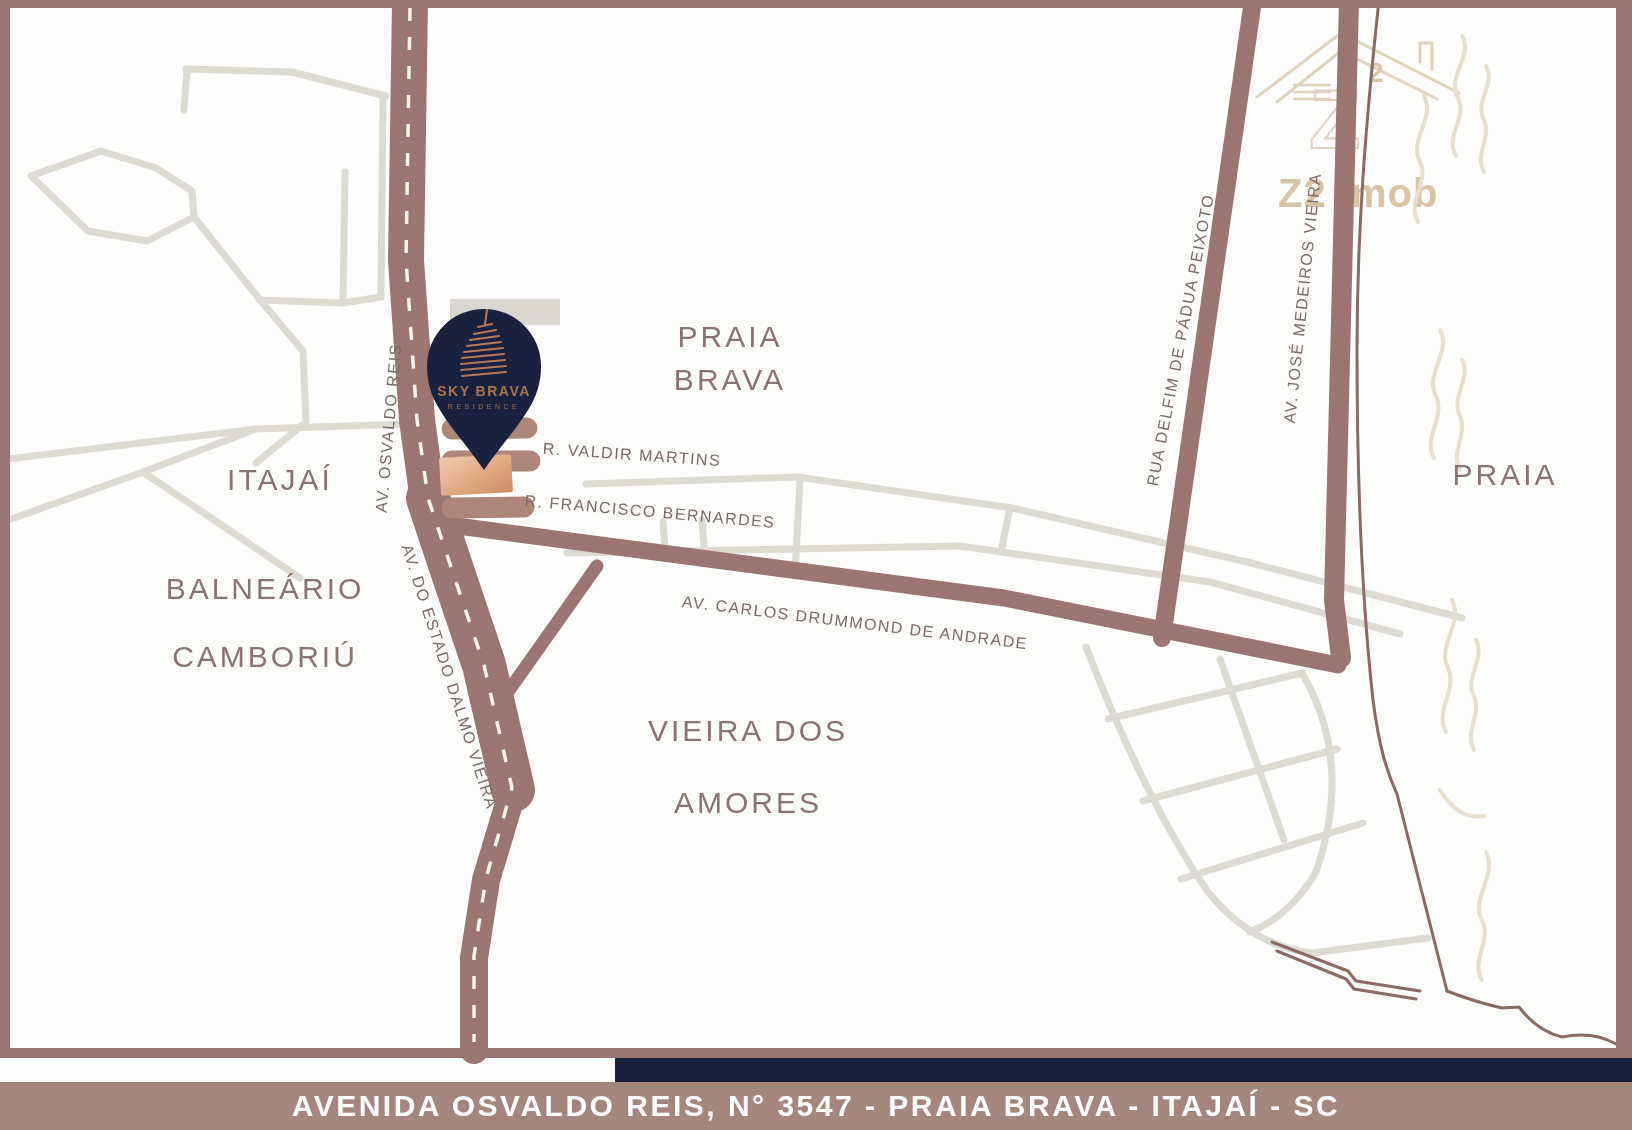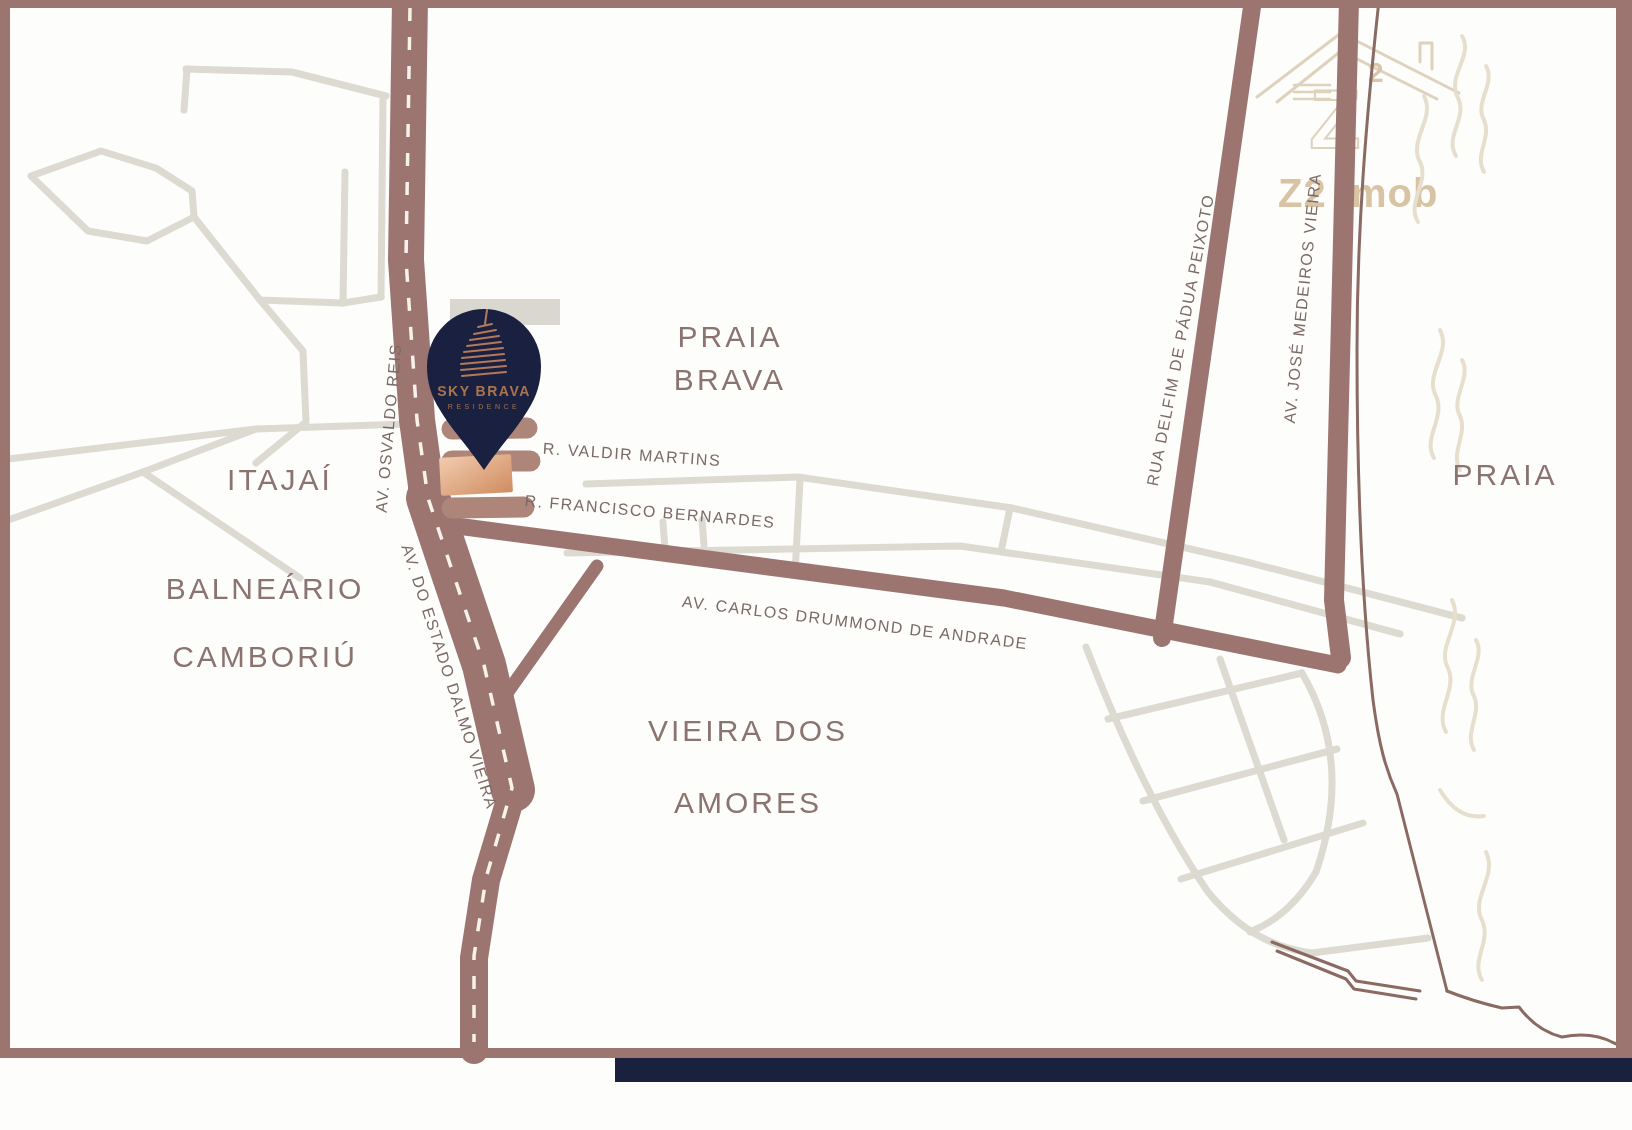--- a/index.html
+++ b/index.html
@@ -167,14 +167,17 @@
 
   <div class="lbl street-lbl rot-osvaldo" style="left:389px;top:428px;">AV. OSVALDO REIS</div>
   <div class="lbl street-lbl rot-valdir" style="left:632px;top:455px;">R. VALDIR MARTINS</div>
   <div class="lbl street-lbl rot-francisco" style="left:650px;top:512px;">R. FRANCISCO BERNARDES</div>
   <div class="lbl street-lbl rot-drummond" style="left:855px;top:623px;">AV. CARLOS DRUMMOND DE ANDRADE</div>
   <div class="lbl street-lbl rot-dalmo" style="left:449px;top:677px;">AV. DO ESTADO DALMO VIEIRA</div>
   <div class="lbl street-lbl rot-delfim" style="left:1181px;top:340px;">RUA DELFIM DE PÁDUA PEIXOTO</div>
   <div class="lbl street-lbl rot-jose" style="left:1303px;top:298px;">AV. JOSÉ MEDEIROS VIEIRA</div>
 
   <div id="navy-strip"></div>
+  <div id="banner">
+    <span>AVENIDA OSVALDO REIS, N° 3547 - PRAIA BRAVA - ITAJAÍ - SC</span>
+  </div>
 
 </div>
 
 </body></html>

